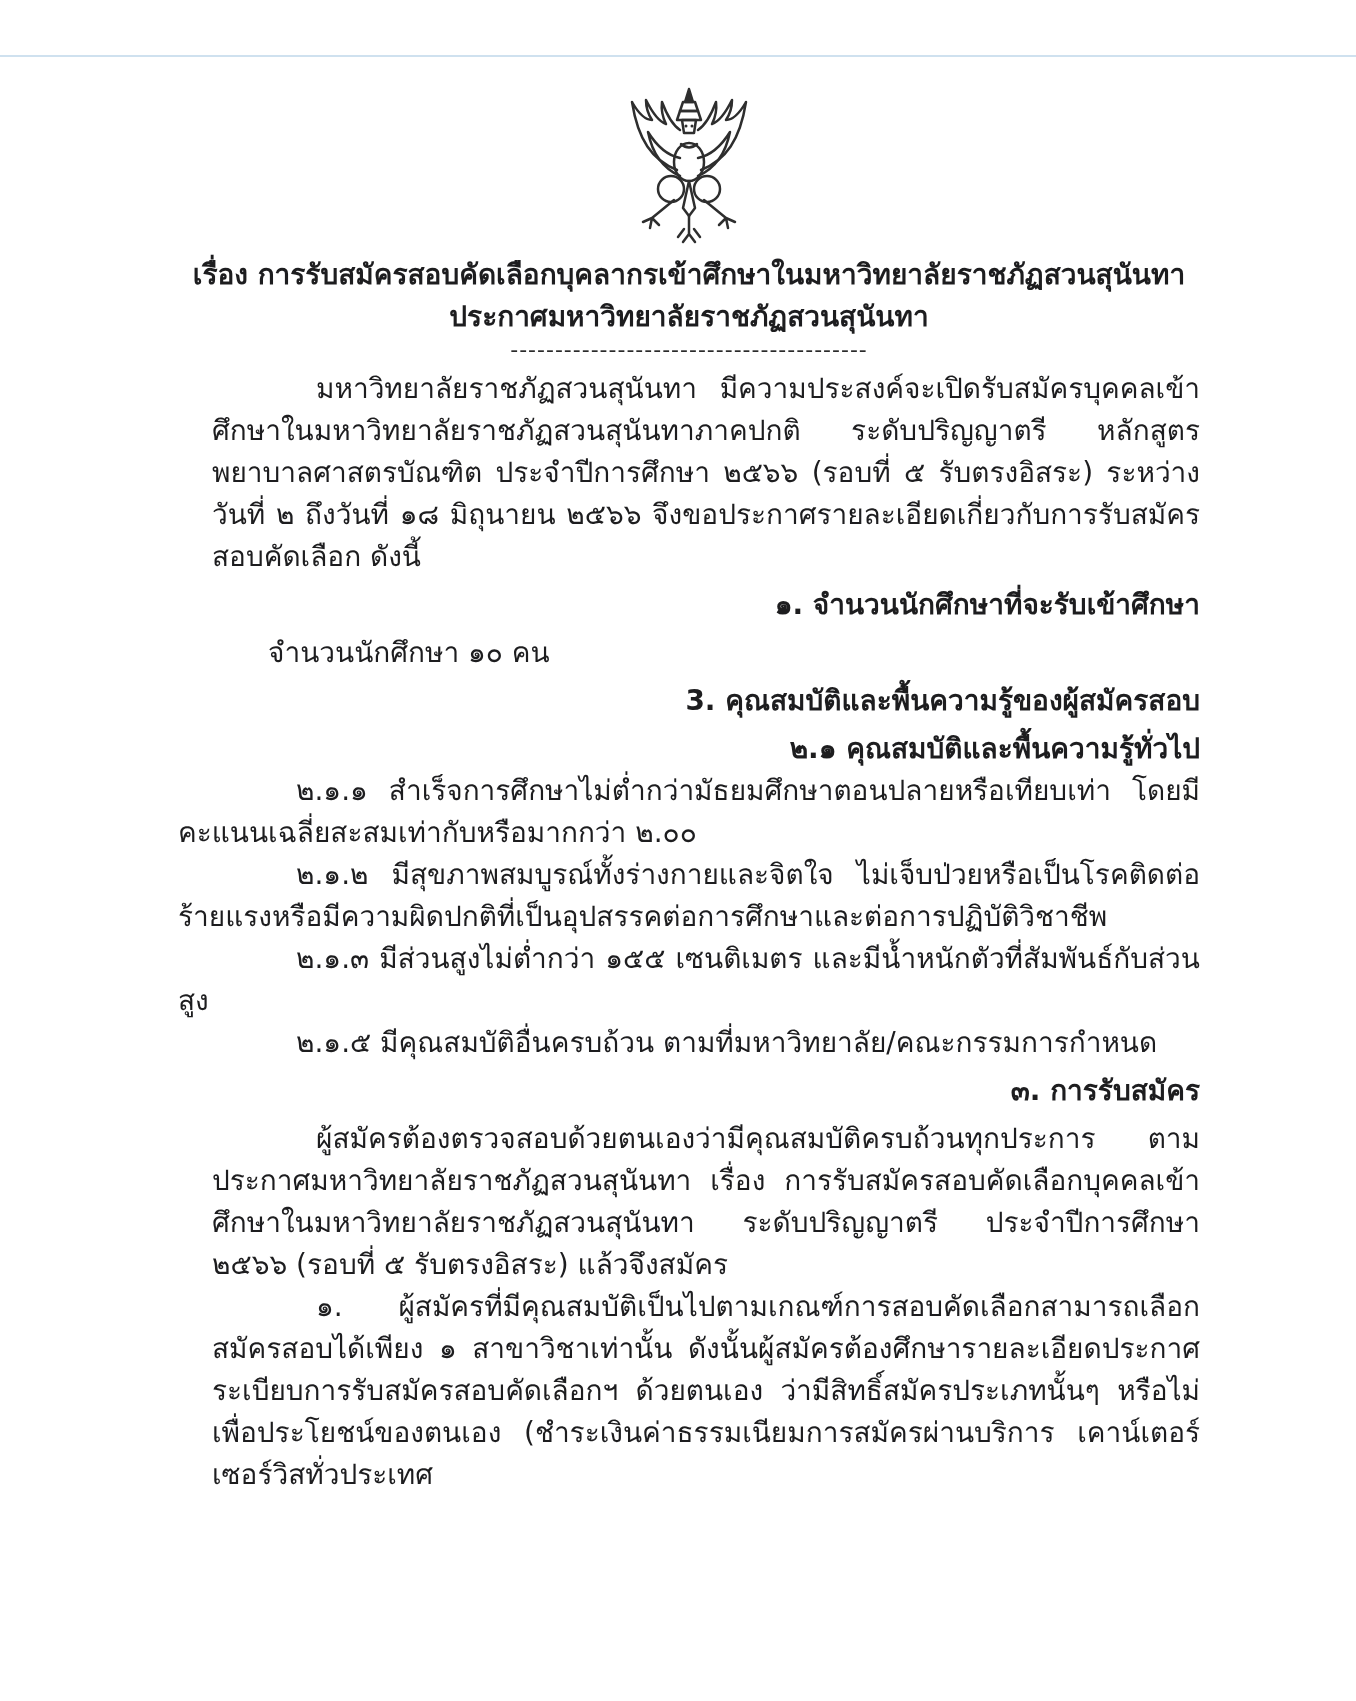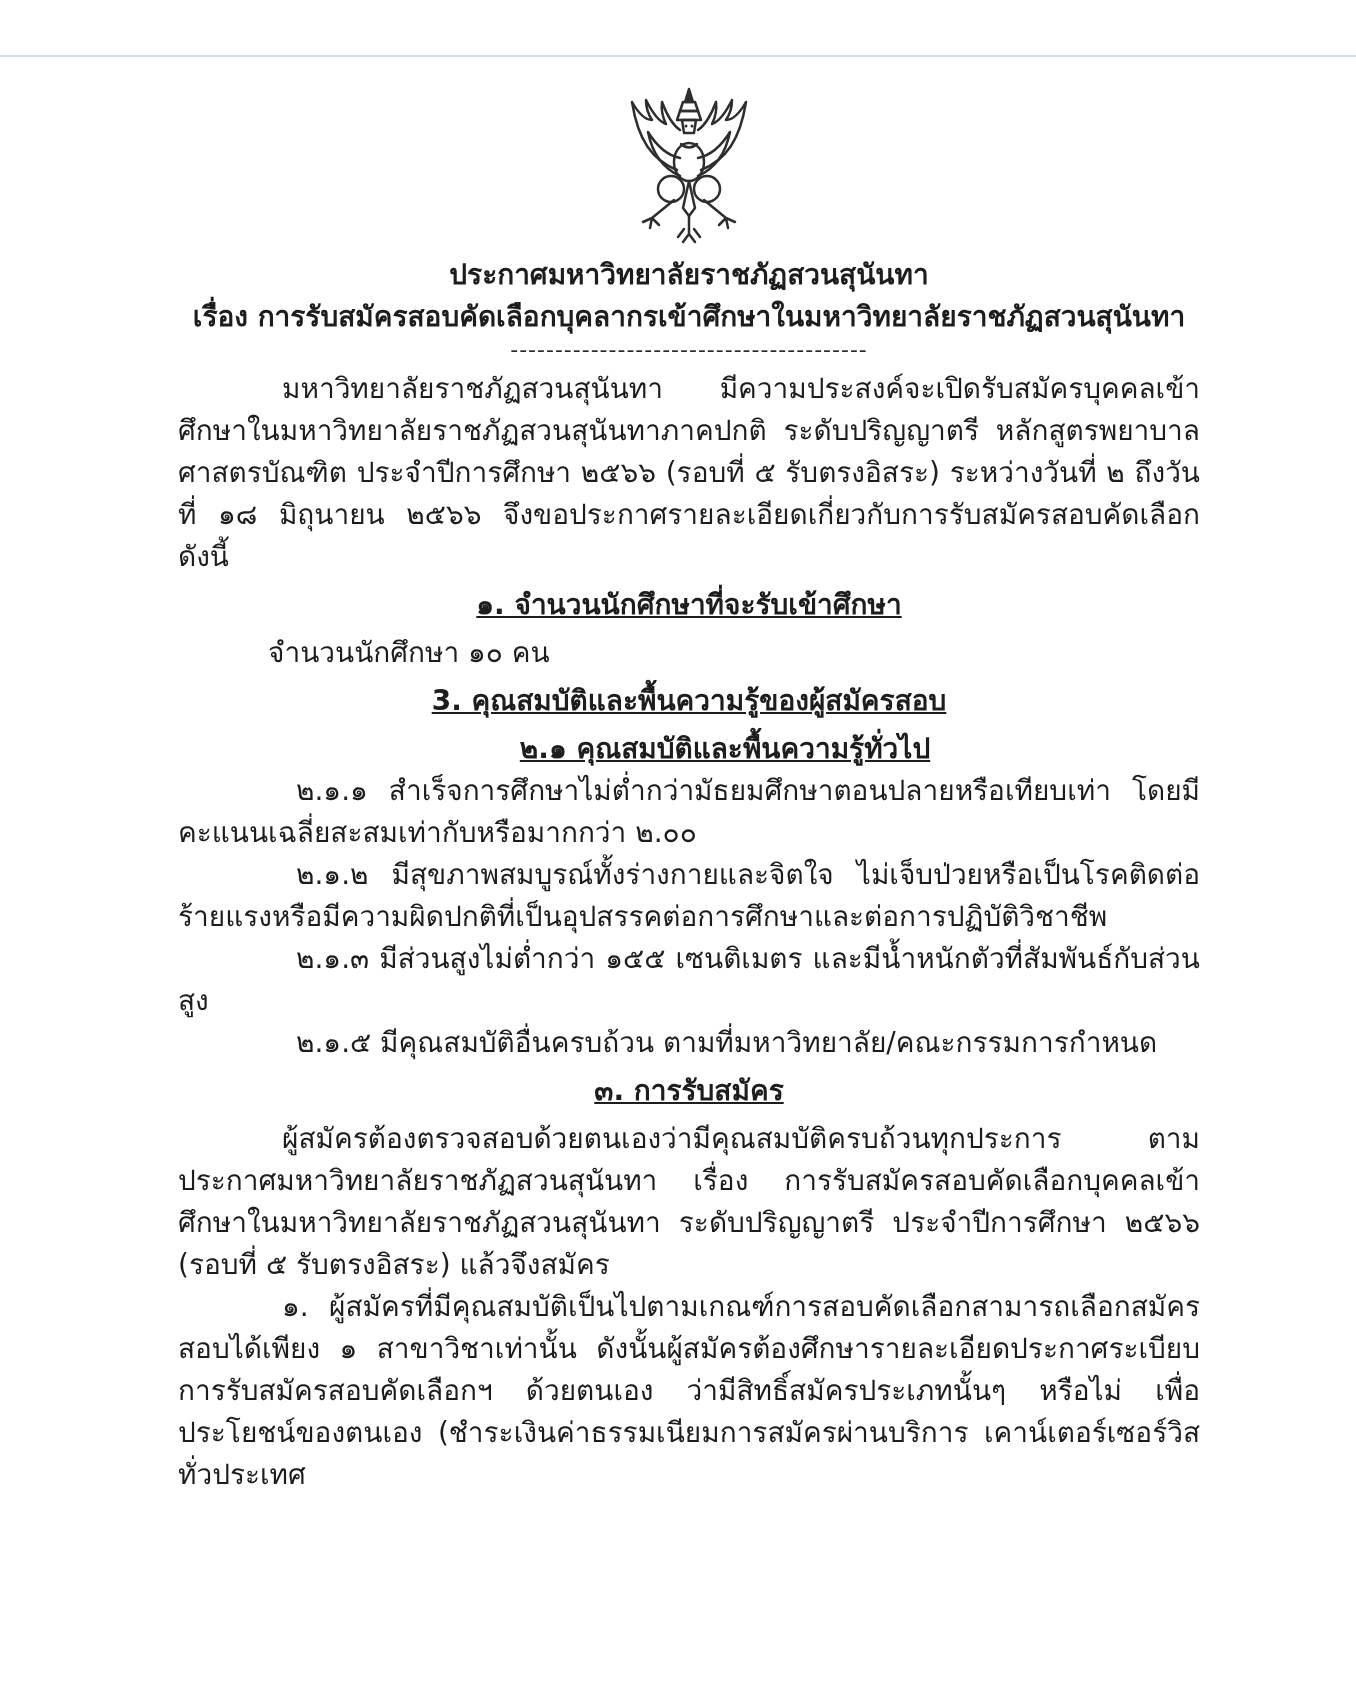--- a/index.html
+++ b/index.html
@@ -22,25 +22,25 @@
   }
   .emblem-wrap{text-align:center;height:164px;margin-bottom:4px;}
   .titles{text-align:center;font-weight:bold;}
   .titles div{white-space:nowrap;}
   .divider{
     text-align:center;font-weight:normal;color:#2a2a2a;
     font-size:22px;line-height:24px;letter-spacing:1px;white-space:nowrap;
   }
   p{margin:0;text-align:justify;}
   .gap-s{margin-top:6px;}
-  .ind-para{text-indent:104px;}
+  .ind-para{text-indent:104px;margin-left:34px;}
   .ind-count{text-indent:90px;}
   .ind-sub{text-indent:72px;}
   .ind-item{text-indent:118px;}
-  .head{font-weight:bold;text-align:center;text-decoration:underline;}
+  .head{font-weight:bold;text-align:right;}
   .b{font-weight:bold;}
 </style>
 </head>
 <body>
 
 <div class="scan-edge-line"></div>
 
 <div class="doc">
 
   <div class="emblem-wrap">
@@ -62,22 +62,22 @@
         <circle cx="93" cy="103" r="13"></circle>
         <path d="M75 95 L69 122 L75 130 L81 122 Z"></path>
         <path d="M75 130 L75 148 M75 148 l-6 8 M75 148 l6 8 M70 143 l-6 8 M80 143 l6 8"></path>
         <path d="M60 114 L38 132 M38 132 l-9 4 M38 132 l-2 10 M38 132 l7 7"></path>
         <path d="M90 114 L112 132 M112 132 l9 4 M112 132 l2 10 M112 132 l-7 7"></path>
       </g>
     </svg>
   </div>
 
   <div class="titles">
+    <div>เรื่อง การรับสมัครสอบคัดเลือกบุคลากรเข้าศึกษาในมหาวิทยาลัยราชภัฏสวนสุนันทา</div>
     <div>ประกาศมหาวิทยาลัยราชภัฏสวนสุนันทา</div>
-    <div>เรื่อง การรับสมัครสอบคัดเลือกบุคลากรเข้าศึกษาในมหาวิทยาลัยราชภัฏสวนสุนันทา</div>
     <div class="divider">----------------------------------------</div>
   </div>
 
   <p class="ind-para gap-s">มหาวิทยาลัยราชภัฏสวนสุนันทา มีความประสงค์จะเปิดรับสมัครบุคคลเข้าศึกษาในมหาวิทยาลัยราชภัฏสวนสุนันทาภาคปกติ ระดับปริญญาตรี หลักสูตรพยาบาลศาสตรบัณฑิต ประจำปีการศึกษา ๒๕๖๖ (รอบที่ ๕ รับตรงอิสระ) ระหว่างวันที่ ๒ ถึงวันที่ ๑๘ มิถุนายน ๒๕๖๖ จึงขอประกาศรายละเอียดเกี่ยวกับการรับสมัครสอบคัดเลือก ดังนี้</p>
 
   <p class="head gap-s">๑. จำนวนนักศึกษาที่จะรับเข้าศึกษา</p>
   <p class="ind-count gap-s">จำนวนนักศึกษา ๑๐ คน</p>
 
   <p class="head gap-s">3. คุณสมบัติและพื้นความรู้ของผู้สมัครสอบ</p>
   <p class="head ind-sub gap-s">๒.๑ คุณสมบัติและพื้นความรู้ทั่วไป</p>

